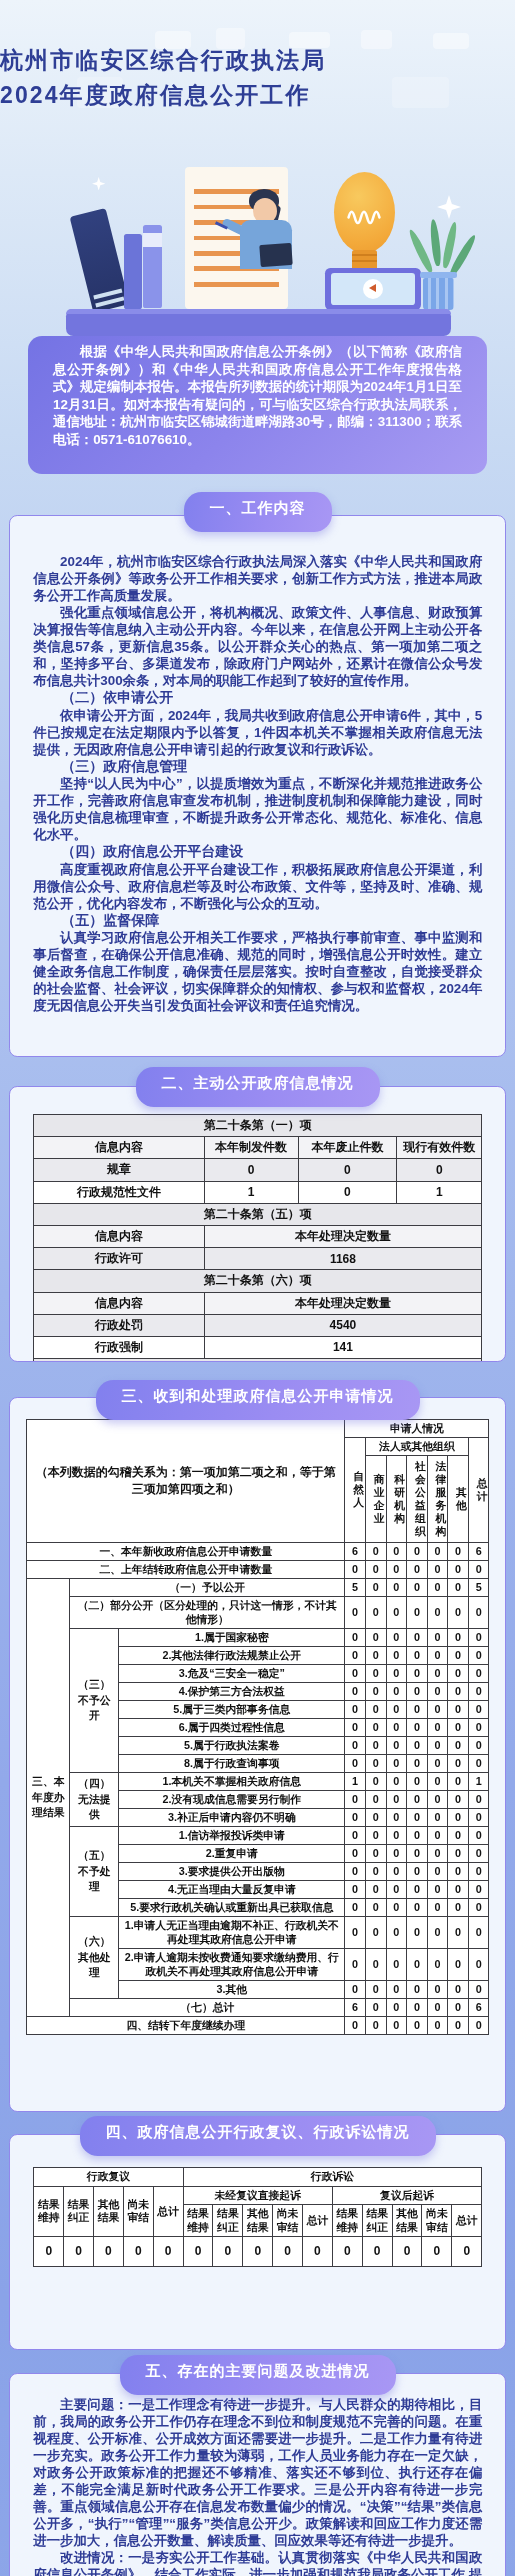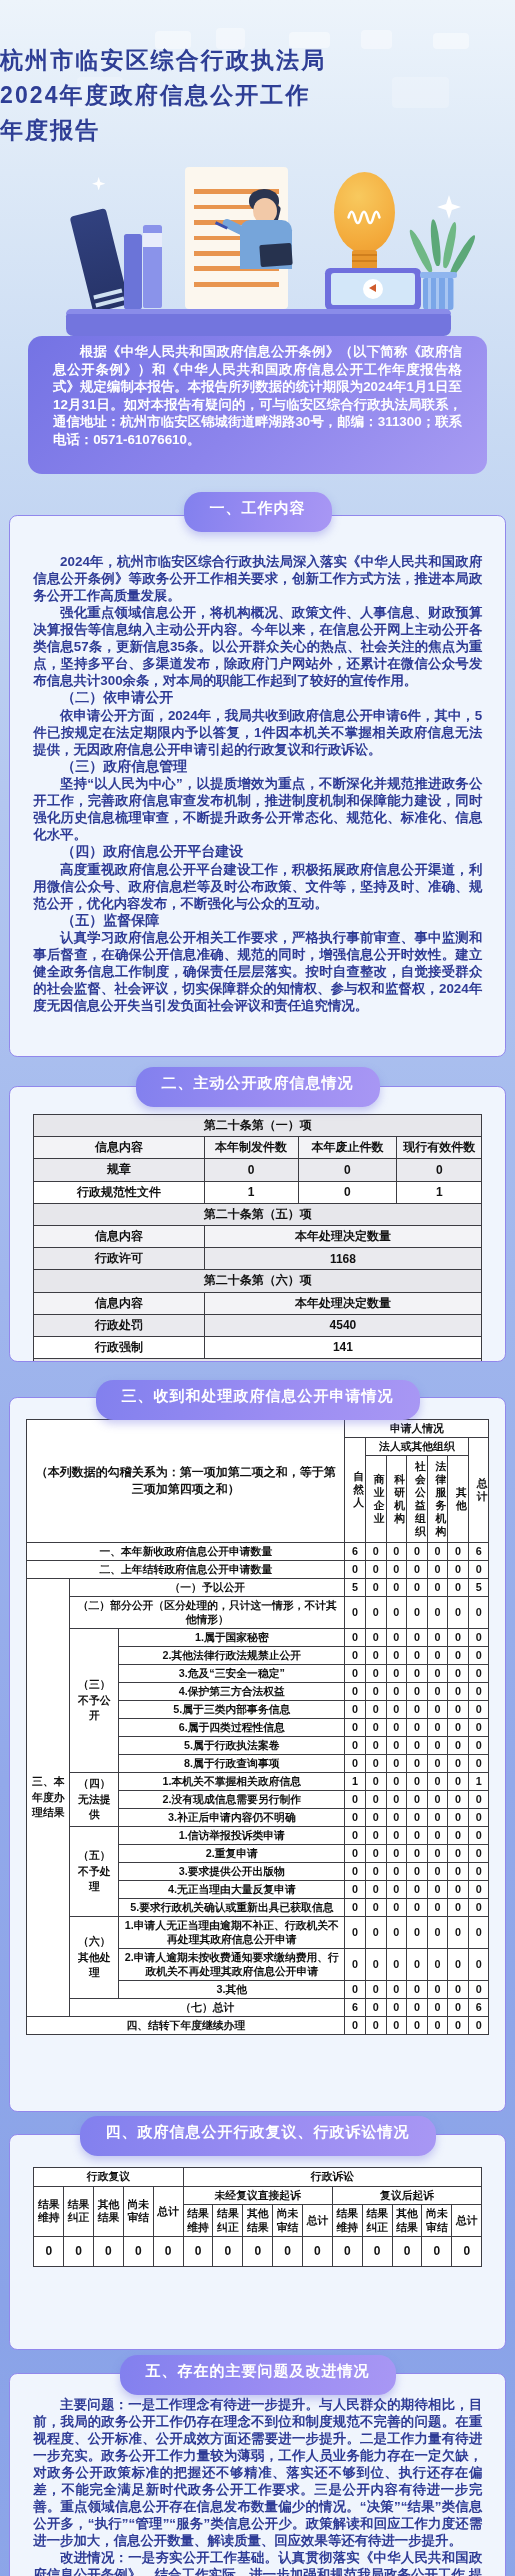--- a/index.html
+++ b/index.html
@@ -97,21 +97,20 @@
   <div style="left:289px;top:32px;width:41px;height:15.5px;opacity:.45"></div>
   <div style="left:361px;top:30px;width:31px;height:18.5px;opacity:.4"></div>
   <div style="left:433px;top:33px;width:36px;height:15.5px;opacity:.45"></div>
   <div style="left:77px;top:77px;width:46px;height:31px;opacity:.22"></div>
   <div style="left:392px;top:77px;width:57px;height:31px;opacity:.22"></div>
 </div>
 
 <div class="title">
   <div>杭州市临安区综合行政执法局</div>
   <div>2024年度政府信息公开工作</div>
-  <div>年度报告</div>
 </div>
 
 <div class="illus">
   <div class="spark s1"></div>
   <div class="spark s2"></div>
   <div class="paper">
       <div class="lines"></div>
     </div>
   <div class="book1"></div>
   <div class="book2"></div>
@@ -141,21 +140,21 @@
   <div class="pot-rim"></div>
   <div class="pot"></div>
   <div class="shelf"></div>
 </div>
 
 <div class="intro">根据《中华人民共和国政府信息公开条例》（以下简称《政府信息公开条例》）和《中华人民共和国政府信息公开工作年度报告格式》规定编制本报告。本报告所列数据的统计期限为2024年1月1日至12月31日。如对本报告有疑问的，可与临安区综合行政执法局联系，通信地址：杭州市临安区锦城街道畔湖路30号，邮编：311300；联系电话：0571-61076610。</div>
 
 <div class="banner" style="top:492px">一、工作内容</div>
 <div class="card" style="top:515px;height:542px;padding:37px 23px 10.3px" id="card1">
     <p class="body-p">2024年，杭州市临安区综合行政执法局深入落实《中华人民共和国政府信息公开条例》等政务公开工作相关要求，创新工作方式方法，推进本局政务公开工作高质量发展。</p>
-    <p class="body-p">强化重点领域信息公开，将机构概况、政策文件、人事信息、财政预算决算报告等信息纳入主动公开内容。今年以来，在信息公开网上主动公开各类信息57条，更新信息35条。以公开群众关心的热点、社会关注的焦点为重点，坚持多平台、多渠道发布，除政府门户网站外，还累计在微信公众号发布信息共计300余条，对本局的职能工作起到了较好的宣传作用。</p>
+    <p class="body-p">强化重点领域信息公开，将机构概况、政策文件、人事信息、财政预算决算报告等信息纳入主动公开内容。今年以来，在信息公开网上主动公开各类信息57条，更新信息35条。以公开群众关心的热点、第一项加第二项之和，坚持多平台、多渠道发布，除政府门户网站外，还累计在微信公众号发布信息共计300余条，对本局的职能工作起到了较好的宣传作用。</p>
     <p class="body-h">（二）依申请公开</p>
     <p class="body-p">依申请公开方面，2024年，我局共收到政府信息公开申请6件，其中，5件已按规定在法定期限内予以答复，1件因本机关不掌握相关政府信息无法提供，无因政府信息公开申请引起的行政复议和行政诉讼。</p>
     <p class="body-h">（三）政府信息管理</p>
     <p class="body-p">坚持“以人民为中心”，以提质增效为重点，不断深化并规范推进政务公开工作，完善政府信息审查发布机制，推进制度机制和保障能力建设，同时强化历史信息梳理审查，不断提升政务公开常态化、规范化、标准化、信息化水平。</p>
     <p class="body-h">（四）政府信息公开平台建设</p>
     <p class="body-p">高度重视政府信息公开平台建设工作，积极拓展政府信息公开渠道，利用微信公众号、政府信息栏等及时公布政策、文件等，坚持及时、准确、规范公开，优化内容发布，不断强化与公众的互动。</p>
     <p class="body-h">（五）监督保障</p>
     <p class="body-p">认真学习政府信息公开相关工作要求，严格执行事前审查、事中监测和事后督查，在确保公开信息准确、规范的同时，增强信息公开时效性。建立健全政务信息工作制度，确保责任层层落实。按时自查整改，自觉接受群众的社会监督、社会评议，切实保障群众的知情权、参与权和监督权，2024年度无因信息公开失当引发负面社会评议和责任追究情况。</p>
   </div>
 

